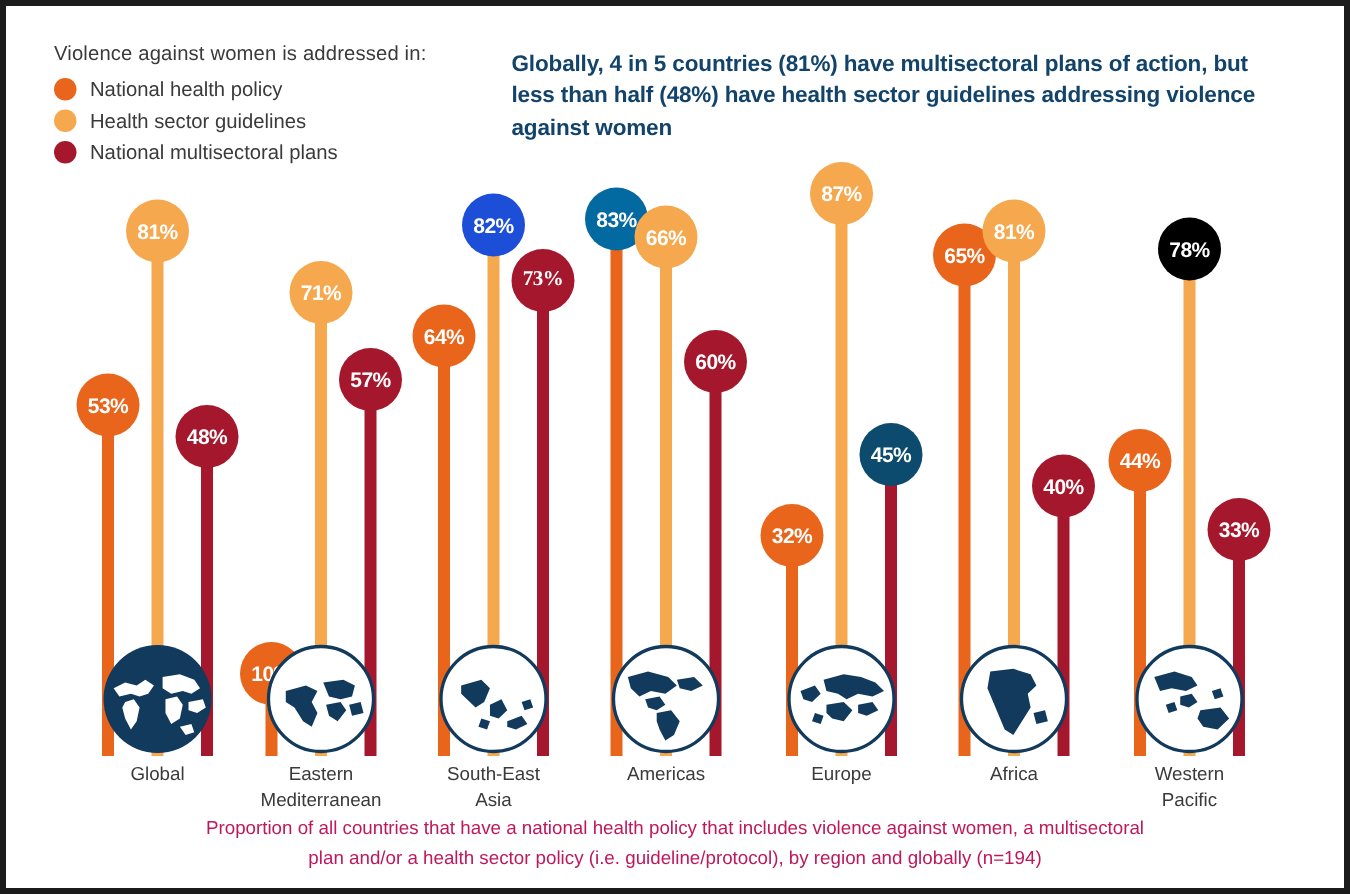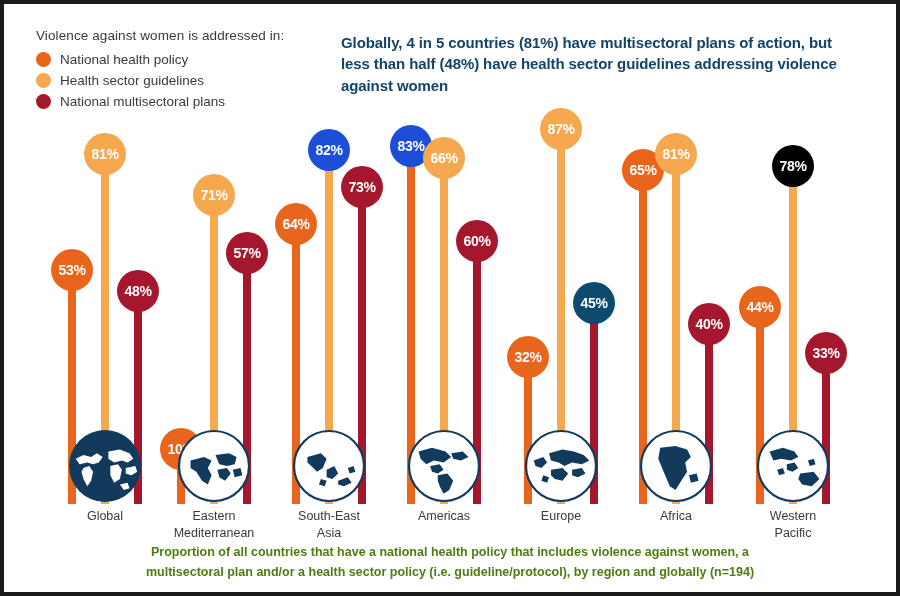--- a/index.html
+++ b/index.html
@@ -46,22 +46,22 @@
     left:50%;transform:translateX(-50%);
   }
   .globe svg{display:block;width:74px;height:74px;}
   .xlabel{
     position:absolute;width:150px;left:50%;transform:translateX(-50%);
     text-align:center;font-size:12.5px;color:#3a3a3a;line-height:1.35;
   }
   
   #caption{
     position:absolute;left:120px;top:538px;width:652px;
-    text-align:center;font-size:12.5px;font-weight:bold;
-    color:#4d7c0f;line-height:1.6;
+    text-align:center;font-size:12.5px;font-weight:normal;
+    color:#be185d;line-height:1.6;
   }
 </style>
 </head>
 <body>
 
 <div id="frame">
 
   <div id="legend">
     <div id="legend-title">Violence against women is addressed in:</div>
     <div class="legend-row">
@@ -134,41 +134,41 @@
       </div>
       <div class="group" style="left: 250px; width: 150px;">
         <div class="bar-wrap" style="left: 38px; height: 279.6px;">
           <div class="bar" style="height: 100%; background: rgb(232, 101, 27);"></div>
           <div class="knob" style="top: -21px; background: rgb(232, 101, 27);">64%</div>
         </div>
         <div class="bar-wrap" style="left: 71px; height: 354.3px;">
           <div class="bar" style="height: 100%; background: rgb(245, 168, 78);"></div>
           <div class="knob" style="top: -21px; background: #1d4ed8;">82%</div>
         </div>
-        <div class="bar-wrap" style="left: 104px; height: 316.95px;">
+        <div class="bar-wrap" style="left: 104px; height: 316.95px; font-family: Liberation Serif, serif;">
           <div class="bar" style="height: 100%; background: rgb(165, 23, 44);"></div>
           <div class="knob" style="top: -21px; background: rgb(165, 23, 44);">73%</div>
         </div>
         <div class="globe" style="top: 425px;">
           <svg viewBox="0 0 74 74" aria-hidden="true">
             <circle cx="37" cy="37" r="35" fill="#ffffff" stroke="#123A5C" stroke-width="2.2"></circle>
             <g transform="translate(2,4) scale(0.96,0.92)">
               <path d="M14 26 L28 22 L34 28 L30 38 L24 42 L18 36 L14 32 Z M34 40 L42 36 L46 44 L40 50 L34 48 Z M46 52 L56 48 L60 54 L52 58 L46 56 Z M28 50 L34 52 L32 58 L26 56 Z M56 38 L62 36 L64 42 L58 44 Z" fill="#123A5C"></path>
             </g>
           </svg>
         </div>
         <div class="xlabel" style="top: 504px;">
           <div>South-East</div>
           <div>Asia</div>
         </div>
       </div>
       <div class="group" style="left: 365px; width: 150px;">
         <div class="bar-wrap" style="left: 38px; height: 358.45px;">
           <div class="bar" style="height: 100%; background: rgb(232, 101, 27);"></div>
-          <div class="knob" style="top: -21px; background: #1d4ed8;">83%</div>
+          <div class="knob" style="top: -21px; background: #0369a1;">83%</div>
         </div>
         <div class="bar-wrap" style="left: 71px; height: 346px;">
           <div class="bar" style="height: 100%; background: rgb(245, 168, 78);"></div>
           <div class="knob" style="top: -21px; background: rgb(245, 168, 78);">66%</div>
         </div>
         <div class="bar-wrap" style="left: 104px; height: 263px;">
           <div class="bar" style="height: 100%; background: rgb(165, 23, 44);"></div>
           <div class="knob" style="top: -21px; background: rgb(165, 23, 44);">60%</div>
         </div>
         <div class="globe" style="top: 425px;">

